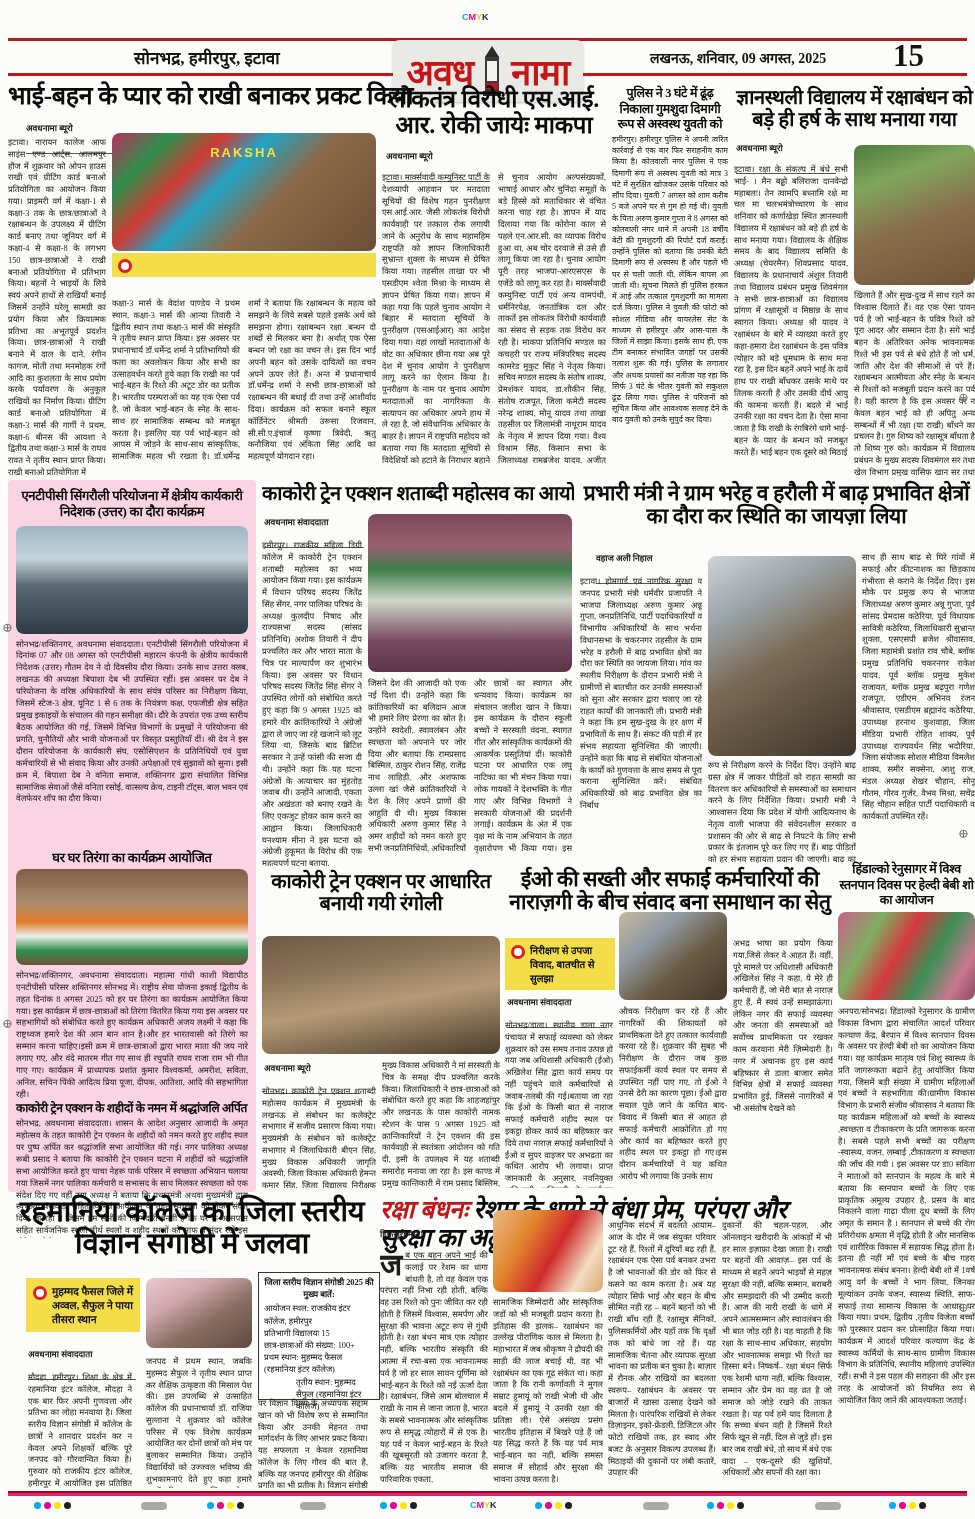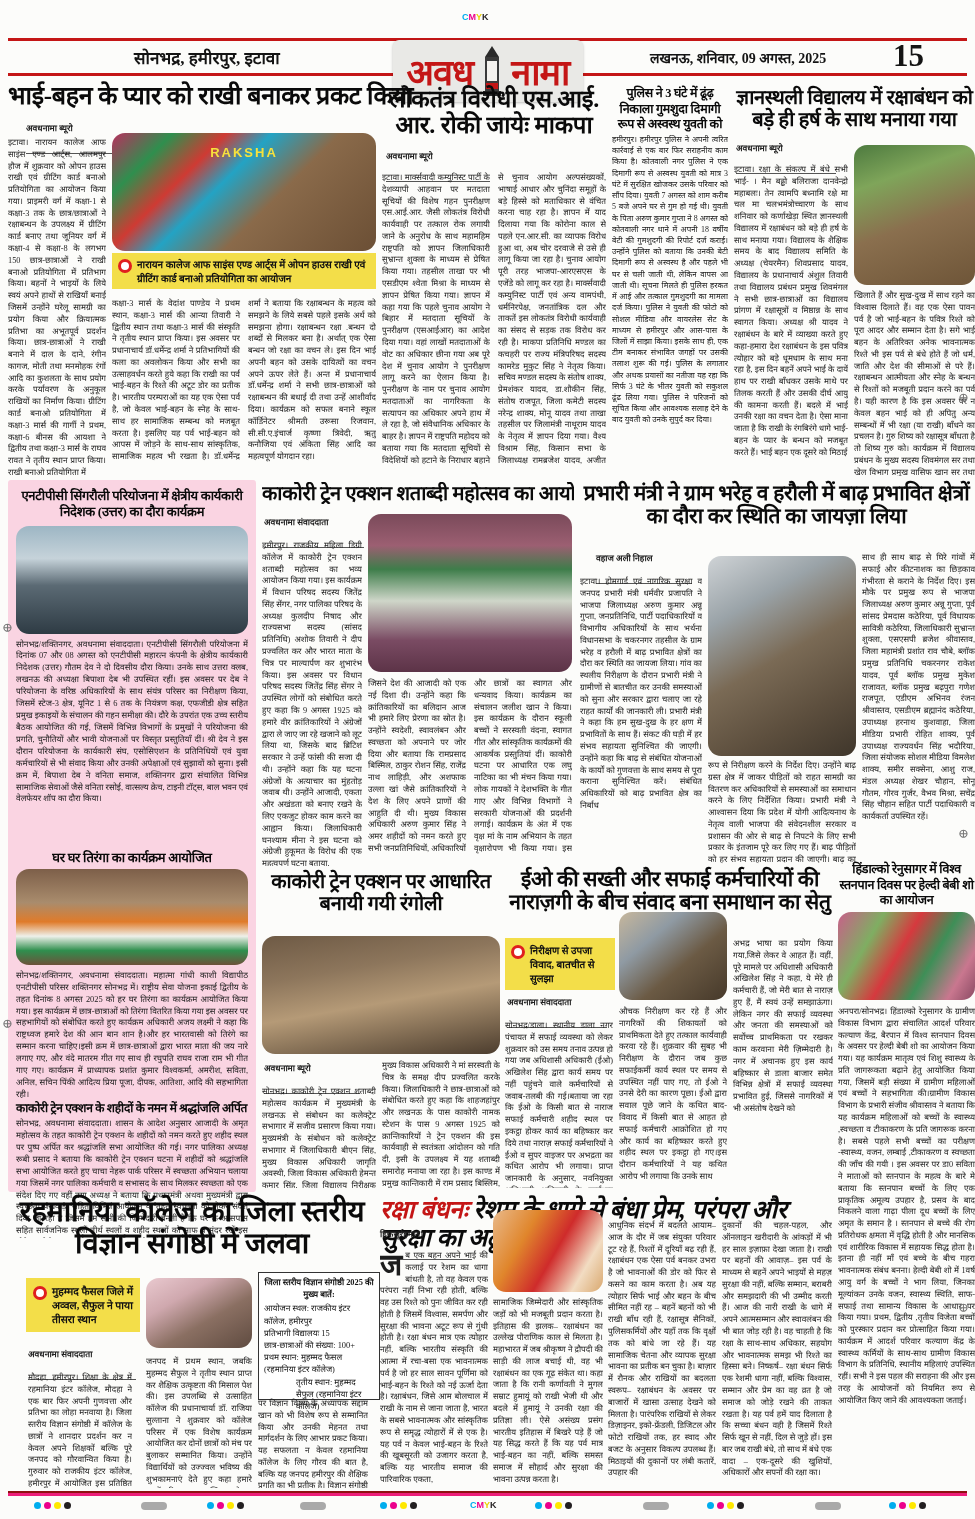--- a/index.html
+++ b/index.html
@@ -3,21 +3,21 @@
 <meta charset="utf-8">
 <style>
   html,body{margin:0;padding:0;}
   body{width:975px;height:1519px;position:relative;background:#fcfcfa;
        font-family:"Liberation Serif","DejaVu Serif",serif;color:#141414;overflow:hidden;}
   .abs{position:absolute;}
   .hl{font-weight:bold;color:#0a0a0a;line-height:1.1;letter-spacing:-0.3px;text-align:center;}
   .bt{font-size:8.3px;line-height:1.42;text-align:justify;color:#1d1d1d;overflow:hidden;word-break:break-word;}
   .byline{font-size:8.6px;font-weight:bold;color:#222;border-bottom:1.3px solid #555;padding-bottom:19px;}
   .cols2{column-count:2;column-gap:8px;}
-  .photo{overflow:hidden;border-radius:13px;}
+  .photo{overflow:hidden;border-radius:8px;}
   .ybox{background:#f3de49;font-weight:bold;color:#111;display:flex;gap:5px;align-items:flex-start;}
   .ring{flex:0 0 auto;width:8px;height:8px;border:3px solid #e01f1f;border-radius:50%;background:#fff;margin-top:2px;}
   .redrule{background:#c41616;height:2.5px;}
   .pink{background:#fad4e2;border-radius:3px;}
   .ph-cap{font-size:10px;}
   .dotrow{display:flex;gap:3px;align-items:center;}
   .dot{width:7px;height:7px;border-radius:50%;}
   .cap{width:26px;height:8px;border-radius:4px;background:#a9a9a9;}
   .regmark{color:#777;font-size:13px;}
   .cmyk-c{color:#00adee}.cmyk-m{color:#ec008c}.cmyk-y{color:#e8d100}.cmyk-k{color:#231f20}
@@ -50,21 +50,20 @@
   <span style="font-size:36px;font-weight:bold;color:#c41616;letter-spacing:-1px;">नामा</span>
 </div>
 
 <div class="abs hl" style="left:8px;top:82px;width:368px;font-size:25px;white-space:nowrap;">भाई-बहन के प्यार को राखी बनाकर प्रकट किया</div>
 <div class="abs byline" style="left:26px;top:122px;width:92px;">अवधनामा ब्यूरो</div>
 <div class="abs photo" style="left:112px;top:133px;width:264px;height:118px;background:linear-gradient(135deg,#b8305e 0%,#2f8f4e 16%,#cf3a33 30%,#23a3c4 42%,#8a6a4a 60%,#6b4f35 100%);">
   <div style="color:#f7e13c;font-weight:bold;font-size:13px;text-align:center;margin-top:12px;font-family:'Liberation Sans',sans-serif;letter-spacing:2px;">RAKSHA</div>
 </div>
 <div class="abs ybox ph-cap" style="left:112px;top:253px;width:252px;padding:4px 6px;">
   <span class="ring"></span>
-  <span>नारायन कालेज आफ साइंस एण्ड आर्ट्स में ओपन हाउस राखी एवं ग्रीटिंग कार्ड बनाओ प्रतियोगिता का आयोजन</span>
 </div>
 <div class="abs bt" style="left:8px;top:137px;width:98px;height:340px;">इटावा। नारायन कालेज आफ साइंस एण्ड आर्ट्स, आलमपुर हौज में शुक्रवार को ओपन हाउस राखी एवं ग्रीटिंग कार्ड बनाओ प्रतियोगिता का आयोजन किया गया। प्राइमरी वर्ग में कक्षा-1 से कक्षा-3 तक के छात्र/छात्राओं ने रक्षाबन्धन के उपलक्ष्य में ग्रीटिंग कार्ड बनाए तथा जूनियर वर्ग में कक्षा-4 से कक्षा-8 के लगभग 150 छात्र-छात्राओं ने राखी बनाओ प्रतियोगिता में प्रतिभाग किया। बहनों ने भाइयों के लिये स्वयं अपने हाथों से राखियाँ बनाई जिसमें उन्होंने घरेलू सामग्री का प्रयोग किया और क्रियात्मक प्रतिभा का अभूतपूर्व प्रदर्शन किया। छात्र-छात्राओं ने राखी बनाने में दाल के दाने, रंगीन कागज, मोती तथा मनमोहक रंगों आदि का कुशलता के साथ प्रयोग करके पर्यावरण के अनुकूल राखियों का निर्माण किया। ग्रीटिंग कार्ड बनाओ प्रतियोगिता में कक्षा-3 मार्स की गार्गी ने प्रथम, कक्षा-6 बीनस की आयशा ने द्वितीय तथा कक्षा-3 मार्स के राघव रावत ने तृतीय स्थान प्राप्त किया। राखी बनाओ प्रतियोगिता में</div>
 <div class="abs bt cols2" style="left:112px;top:298px;width:264px;height:178px;">कक्षा-3 मार्स के वेदांश पाण्डेय ने प्रथम स्थान, कक्षा-3 मार्स की आन्या तिवारी ने द्वितीय स्थान तथा कक्षा-3 मार्स की संस्कृति ने तृतीय स्थान प्राप्त किया। इस अवसर पर प्रधानाचार्य डॉ.धर्मेन्द्र शर्मा ने प्रतिभागियों की कला का अवलोकन किया और सभी का उत्साहवर्धन करते हुये कहा कि राखी का पर्व भाई-बहन के रिश्ते की अटूट डोर का प्रतीक है। भारतीय परम्पराओं का यह एक ऐसा पर्व है, जो केवल भाई-बहन के स्नेह के साथ-साथ हर सामाजिक सम्बन्ध को मजबूत करता है। इसलिए यह पर्व भाई-बहन को आपस में जोड़ने के साथ-साथ सांस्कृतिक, सामाजिक महत्व भी रखता है। डॉ.धर्मेन्द्र शर्मा ने बताया कि रक्षाबन्धन के महत्व को समझने के लिये सबसे पहले इसके अर्थ को समझना होगा। रक्षाबन्धन रक्षा .बन्धन दो शब्दों से मिलकर बना है। अर्थात् एक ऐसा बन्धन जो रक्षा का वचन ले। इस दिन भाई अपनी बहन को उसके दायित्वों का वचन अपने ऊपर लेते हैं। अन्त में प्रधानाचार्य डॉ.धर्मेन्द्र शर्मा ने सभी छात्र-छात्राओं को रक्षाबन्धन की बधाई दी तथा उन्हें आशीर्वाद दिया। कार्यक्रम को सफल बनाने स्कूल कॉर्डिनेटर श्रीमती उरूसा रिजवान, सी.सी.ए.इंचार्ज कृष्णा त्रिवेदी, ऋतु कनौजिया एवं अंकिता सिंह आदि का महत्वपूर्ण योगदान रहा।</div>
 
 <div class="abs hl" style="left:382px;top:86px;width:224px;font-size:24px;">लोकतंत्र विरोधी एस.आई. आर. रोकी जायेः माकपा</div>
 <div class="abs byline" style="left:386px;top:150px;width:104px;">अवधनामा ब्यूरो</div>
 <div class="abs bt cols2" style="left:382px;top:172px;width:224px;height:304px;">इटावा। मार्क्सवादी कम्युनिस्ट पार्टी के देशव्यापी आहवान पर मतदाता सूचियों की विशेष गहन पुनरीक्षण एस.आई.आर. जैसी लोकतंत्र विरोधी कार्यवाही पर तत्काल रोक लगायी जाने के अनुरोध के साथ महामहिम राष्ट्रपति को ज्ञापन जिलाधिकारी सुभ्रान्त शुक्ला के माध्यम से प्रेषित किया गया। तहसील ताखा पर भी एसडीएम श्वेता मिश्रा के माध्यम से ज्ञापन प्रेषित किया गया। ज्ञापन में कहा गया कि पहले चुनाव आयोग ने बिहार में मतदाता सूचियों के पुनरीक्षण (एसआईआर) का आदेश दिया गया। वहां लाखों मतदाताओं के वोट का अधिकार छीना गया अब पूरे देश में चुनाव आयोग ने पुनरीक्षण लागू करने का ऐलान किया है। पुनरीक्षण के नाम पर चुनाव आयोग मतदाताओं का नागरिकता के सत्यापन का अधिकार अपने हाथ में ले रहा है, जो संवैधानिक अधिकार के बाहर है। ज्ञापन में राष्ट्रपति महोदय को बताया गया कि मतदाता सूचियों से विदेशियों को हटाने के निराधार बहाने से चुनाव आयोग अल्पसंख्यकों, भाषाई आधार और चुनिंदा समूहों के बड़े हिस्से को मताधिकार से वंचित करना चाह रहा है। ज्ञापन में याद दिलाया गया कि कोरोना काल से पहले एन.आर.सी. का व्यापक विरोध हुआ था, अब चोर दरवाजे से उसे ही लागू किया जा रहा है। चुनाव आयोग पूरी तरह भाजपा-आरएसएस के एजेंडे को लागू कर रहा है। मार्क्सवादी कम्युनिस्ट पार्टी एवं अन्य वामपंथी, धर्मनिरपेक्ष, जनतांत्रिक दल और ताकतें इस लोकतंत्र विरोधी कार्यवाही का संसद से सड़क तक विरोध कर रही है। माकपा प्रतिनिधि मण्डल का कचहरी पर राज्य मंत्रिपरिषद सदस्य कामरेड मुकुट सिंह ने नेतृत्व किया। सचिव मण्डल सदस्य के संतोष शाक्य, प्रेमशंकर यादव, डा.शौकीन सिंह, संतोष राजपूत, जिला कमेटी सदस्य नरेन्द्र शाक्य, मोनू यादव तथा ताखा तहसील पर जिलामंत्री नाथूराम यादव के नेतृत्व में ज्ञापन दिया गया। वैश्य विश्राम सिंह, किसान सभा के जिलाध्यक्ष रामब्रजेश यादव, अजीत प्रताप सिंह, शिवचरन, श्रीकृष्ण शाक्य, श्यान सिंह आदि ने भाग लिया। सभा व प्रदर्शन का भी आयोजन किया गया।</div>
 
 <div class="abs hl" style="left:612px;top:86px;width:116px;font-size:12.5px;line-height:1.25;">पुलिस ने 3 घंटे में ढूंढ़ निकाला गुमशुदा दिमागी रूप से अस्वस्थ युवती को</div>
 <div class="abs bt" style="left:612px;top:134px;width:116px;height:342px;font-size:7.9px;">हमीरपुर। हमीरपुर पुलिस ने अपनी त्वरित कार्रवाई से एक बार फिर सराहनीय काम किया है। कोतवाली नगर पुलिस ने एक दिमागी रूप से अस्वस्थ युवती को मात्र 3 घंटे में सुरक्षित खोजकर उसके परिवार को सौंप दिया। युवती 7 अगस्त को शाम करीब 5 बजे अपने घर से गुम हो गई थी। युवती के पिता अरुण कुमार गुप्ता ने 8 अगस्त को कोतवाली नगर थाने में अपनी 18 वर्षीय बेटी की गुमशुदगी की रिपोर्ट दर्ज कराई। उन्होंने पुलिस को बताया कि उनकी बेटी दिमागी रूप से अस्वस्थ है और पहले भी घर से चली जाती थी, लेकिन वापस आ जाती थी। सूचना मिलते ही पुलिस हरकत में आई और तत्काल गुमशुदगी का मामला दर्ज किया। पुलिस ने युवती की फोटो को सोशल मीडिया और वायरलेस सेट के माध्यम से हमीरपुर और आस-पास के जिलों में साझा किया। इसके साथ ही, एक टीम बनाकर संभावित जगहों पर उसकी तलाश शुरू की गई। पुलिस के लगातार और अथक प्रयासों का नतीजा यह रहा कि सिर्फ 3 घंटे के भीतर युवती को सकुशल ढूंढ लिया गया। पुलिस ने परिजनों को सूचित किया और आवश्यक सलाह देने के बाद युवती को उनके सुपुर्द कर दिया।</div>

